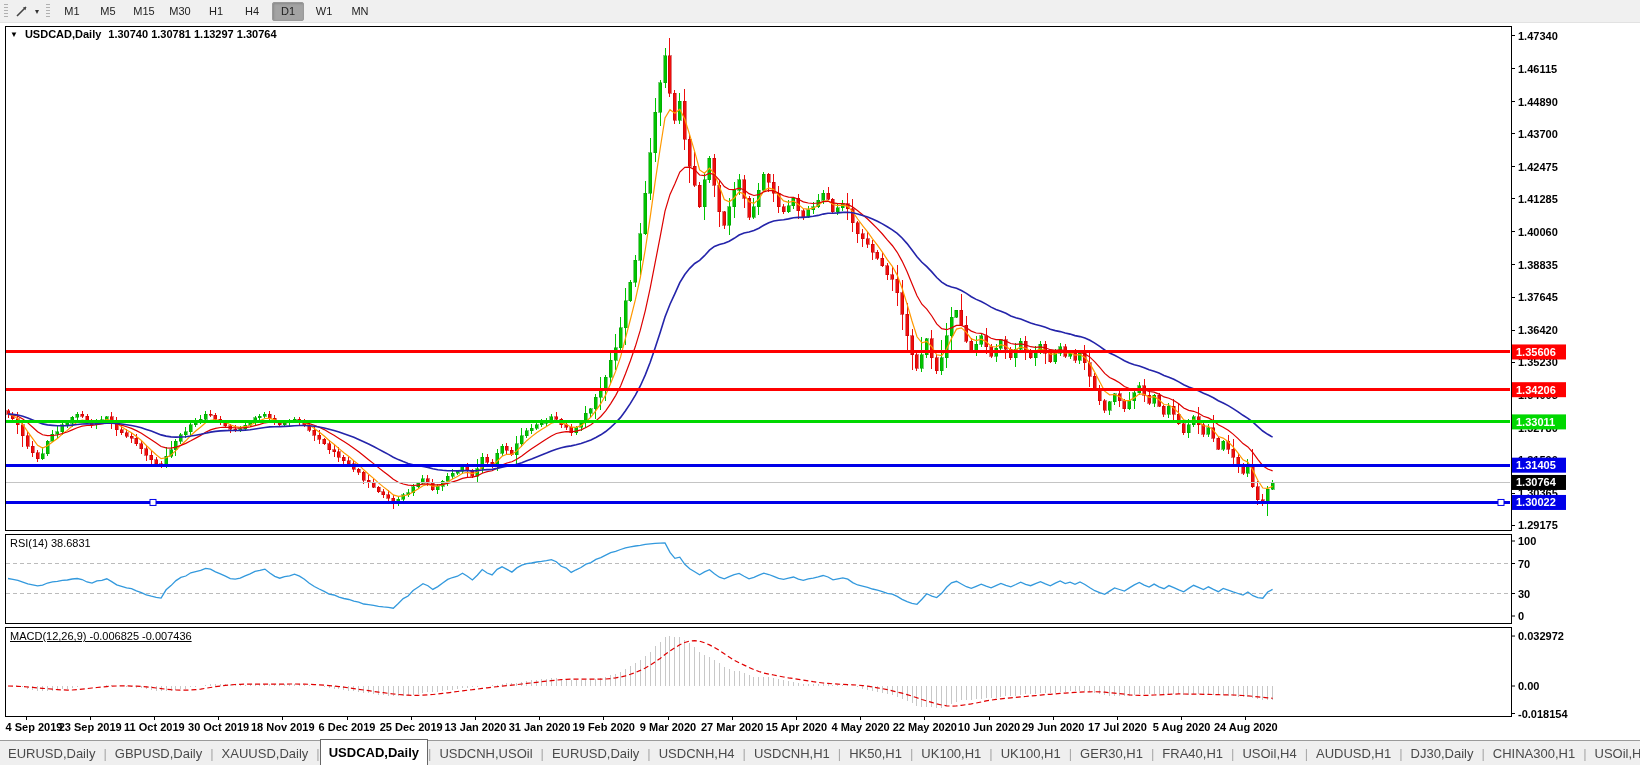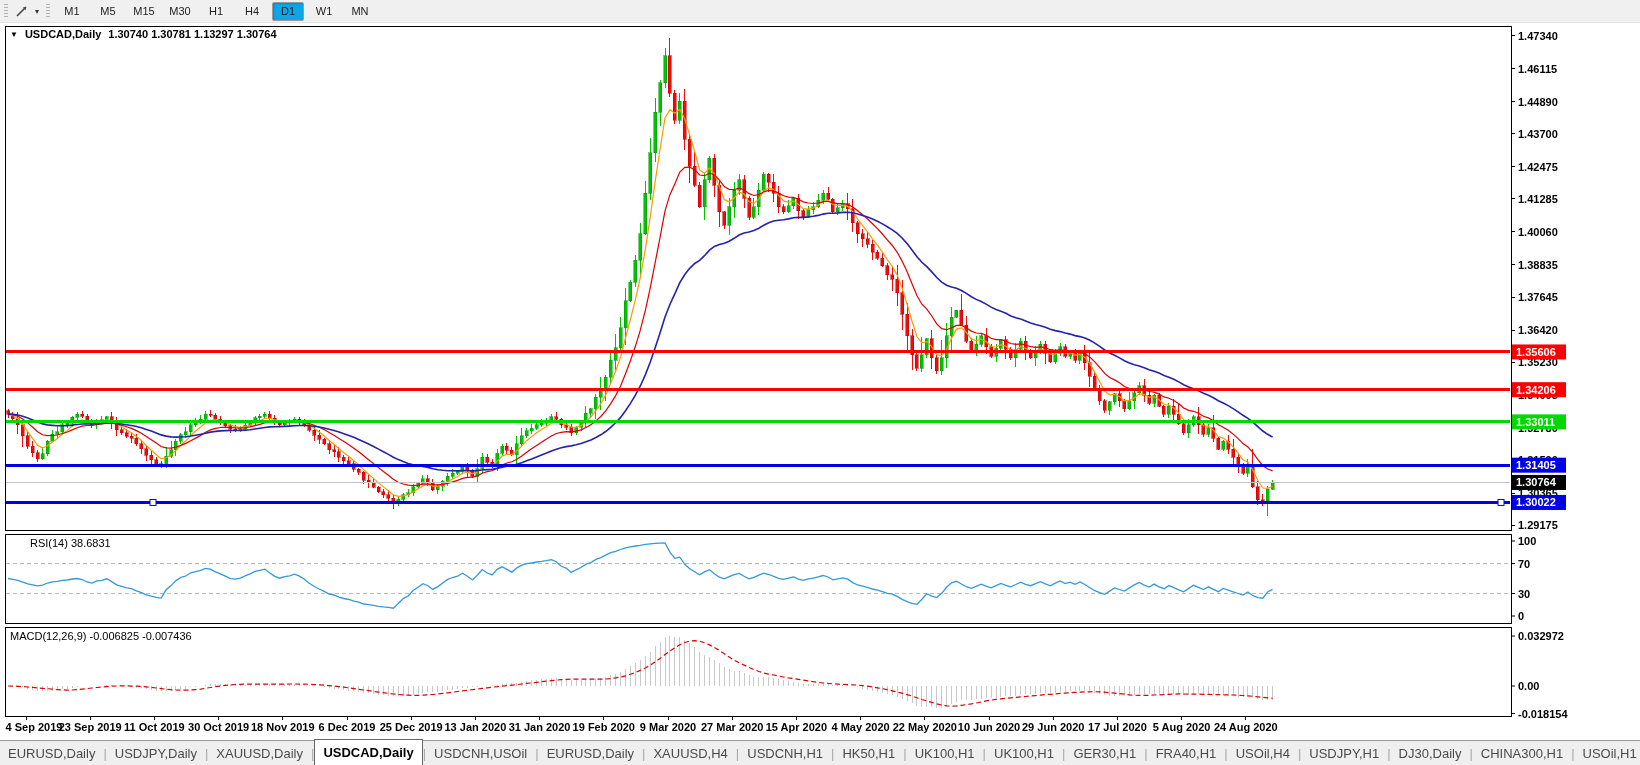--- a/index.html
+++ b/index.html
@@ -6,27 +6,27 @@
   .app{position:relative;width:1640px;height:765px;overflow:hidden;background:#fff;}
   
   .toolbar{position:absolute;left:0;top:0;width:1640px;height:22px;background:#f0f0f0;
            border-bottom:1px solid #e2e2e2;display:flex;align-items:center;z-index:5;}
   .grip{width:4px;height:14px;margin:0 4px;
         background:repeating-linear-gradient(to bottom,#b0b0b0 0 1px,transparent 1px 3px);}
   .tool-btn{height:18px;width:20px;display:flex;align-items:center;justify-content:center;}
   .tool-caret{font-size:8px;color:#333;width:10px;text-align:center;}
   .tf-btn{height:17px;min-width:22px;padding:0 4px;margin:0 2px;font-size:11px;color:#222;
           display:flex;align-items:center;justify-content:center;border:1px solid transparent;border-radius:2px;}
-  .tf-btn.active{background:#0ea5e9;border:1px solid #9a9a9a;box-shadow:inset 1px 1px 2px rgba(0,0,0,.15);}
+  .tf-btn.active{background:#a3a3a3;border:1px solid #9a9a9a;box-shadow:inset 1px 1px 2px rgba(0,0,0,.15);}
   
   .overlay{position:absolute;z-index:3;color:#000;white-space:nowrap;}
   .chart-title{left:10px;top:28px;font-size:11px;font-weight:bold;display:flex;gap:7px;align-items:center;}
   .chart-title .caret{font-size:8px;}
-  .rsi-label{left:10px;top:537px;font-size:11px;margin-left:20px;}
-  .macd-label{left:10px;top:630px;font-size:11px;}
+  .rsi-label{left:10px;top:537px;font-size:11px;}
+  .macd-label{left:10px;top:630px;font-size:11px;text-decoration:underline;}
   svg text{font-family:"Liberation Sans",sans-serif;}
   .chart-svg{position:absolute;left:0;top:0;z-index:1;}
   
   .tab-bar{position:absolute;left:0;top:740px;width:1640px;height:25px;background:#efefef;
            border-top:1px solid #9a9a9a;display:flex;align-items:stretch;z-index:5;font-size:13px;color:#4a4a4a;}
   .tab{display:flex;align-items:center;padding:0 8px;}
   .tab.active{background:#ffffff;border:1px solid #666;margin-top:-2px;font-weight:bold;color:#000;z-index:2;}
   .tab-divider{display:flex;align-items:center;color:#a8a8a8;}
 </style>
 </head>
@@ -960,47 +960,47 @@
     <span class="caret">▼</span>
     <span>USDCAD,Daily</span>
     <span>1.30740 1.30781 1.13297 1.30764</span>
   </div>
   <div class="overlay rsi-label">RSI(14) 38.6831</div>
   <div class="overlay macd-label">MACD(12,26,9) -0.006825 -0.007436</div>
 
   <div class="tab-bar" id="tab-bar">
       <div class="tab">EURUSD,Daily</div>
       <div class="tab-divider">|</div>
-      <div class="tab">USDJPY,Daily</div>
+      <div class="tab">GBPUSD,Daily</div>
       <div class="tab-divider">|</div>
       <div class="tab">XAUUSD,Daily</div>
       <div class="tab-divider">|</div>
       <div class="tab active">USDCAD,Daily</div>
       <div class="tab-divider">|</div>
       <div class="tab">USDCNH,USOil</div>
       <div class="tab-divider">|</div>
       <div class="tab">EURUSD,Daily</div>
       <div class="tab-divider">|</div>
-      <div class="tab">XAUUSD,H4</div>
+      <div class="tab">USDCNH,H4</div>
       <div class="tab-divider">|</div>
       <div class="tab">USDCNH,H1</div>
       <div class="tab-divider">|</div>
       <div class="tab">HK50,H1</div>
       <div class="tab-divider">|</div>
       <div class="tab">UK100,H1</div>
       <div class="tab-divider">|</div>
       <div class="tab">UK100,H1</div>
       <div class="tab-divider">|</div>
       <div class="tab">GER30,H1</div>
       <div class="tab-divider">|</div>
       <div class="tab">FRA40,H1</div>
       <div class="tab-divider">|</div>
       <div class="tab">USOil,H4</div>
       <div class="tab-divider">|</div>
-      <div class="tab">USDJPY,H1</div>
+      <div class="tab">AUDUSD,H1</div>
       <div class="tab-divider">|</div>
       <div class="tab">DJ30,Daily</div>
       <div class="tab-divider">|</div>
       <div class="tab">CHINA300,H1</div>
       <div class="tab-divider">|</div>
       <div class="tab">USOil,H1</div>
     </div>
 </div>
 
 </body></html>

